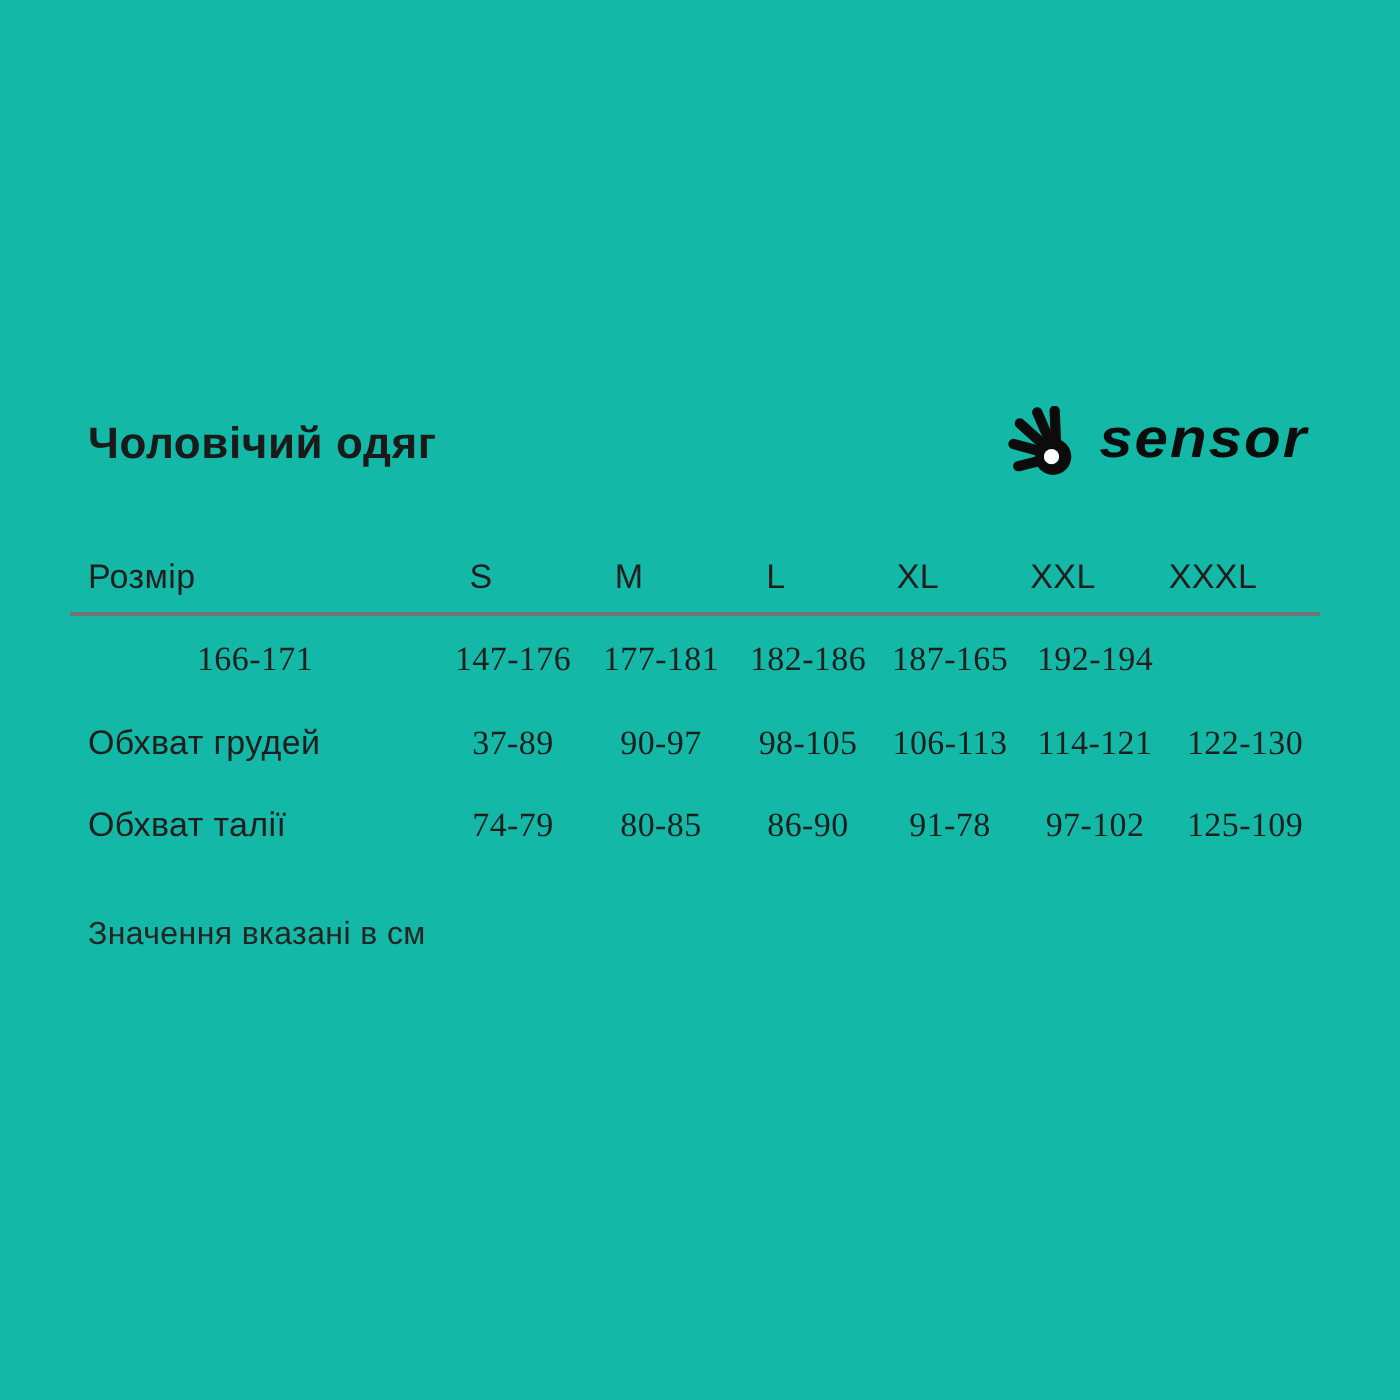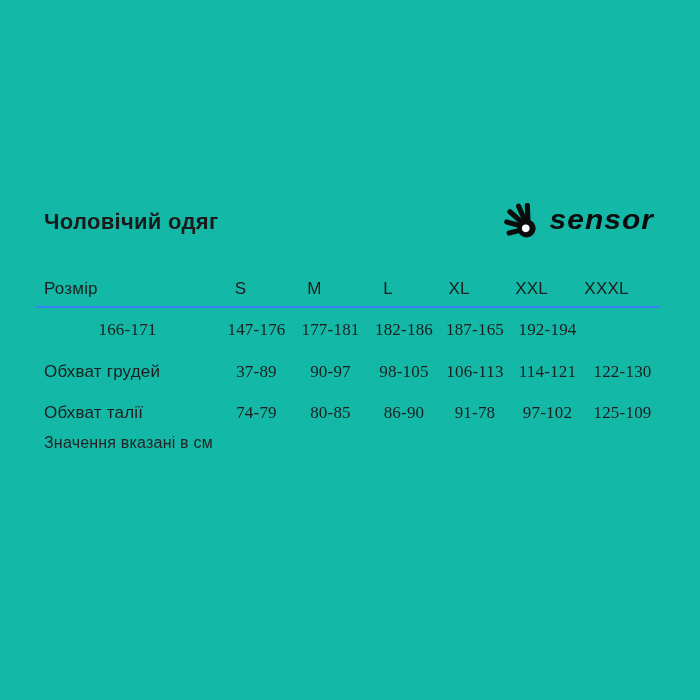--- a/index.html
+++ b/index.html
@@ -50,21 +50,21 @@
     top: 272px;
     width: 625px;
   }
   .row {
     display: grid;
     grid-template-columns: 185px 73px 75px 72px 70px 75px 75px;
     align-items: center;
   }
   .thead {
     height: 36px;
-    border-bottom: 2px solid #3b82f6;
+    border-bottom: 2px solid #737373;
   }
   .cell {
     font-size: 17px;
     font-weight: 500;
     color: #1e1e1e;
     letter-spacing: 0.2px;
     white-space: nowrap;
   }
   .cell.label { padding-left: 9px; }
   .thead .size-head {
@@ -72,21 +72,21 @@
     transform: translateX(-16px);
   }
   .val { justify-self: center; font-family: Liberation Serif, serif; }
   .r1 { height: 44px; }
   .r2 { height: 40px; }
   .r3 { height: 42px; }
   
   .note {
     position: absolute;
     left: 44px;
-    top: 434px;
+    top: 459px;
     font-size: 16px;
     font-weight: 500;
     color: #242424;
     letter-spacing: 0.2px;
   }
 </style>
 </head>
 <body>
 
 <div class="page">

